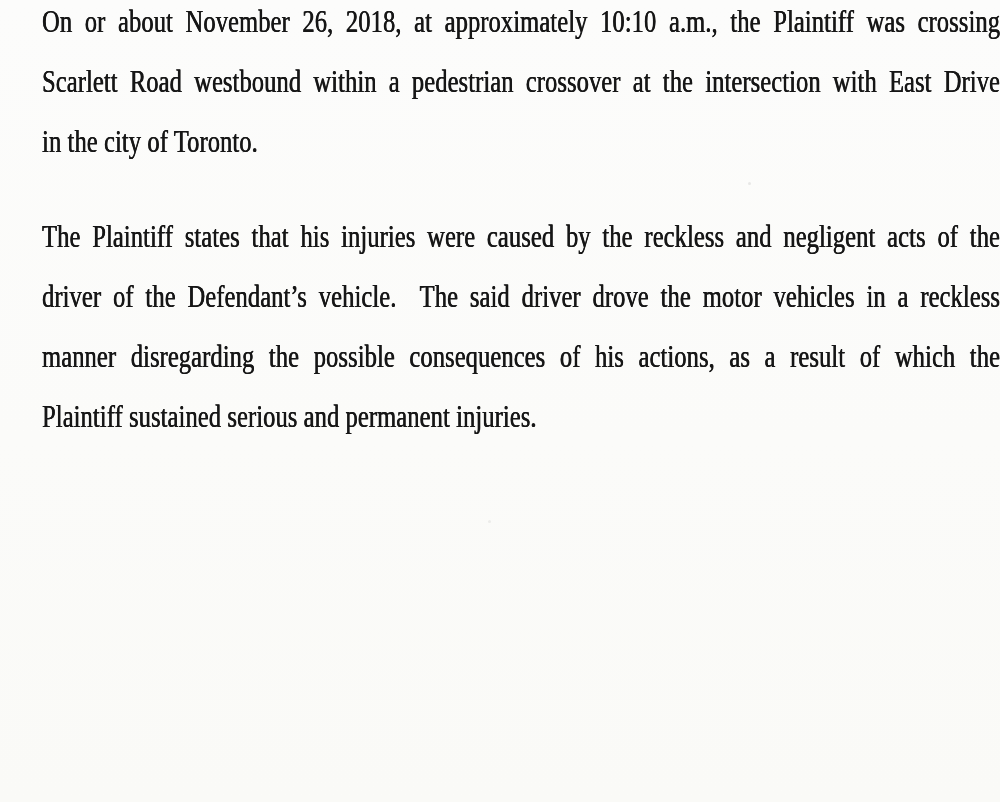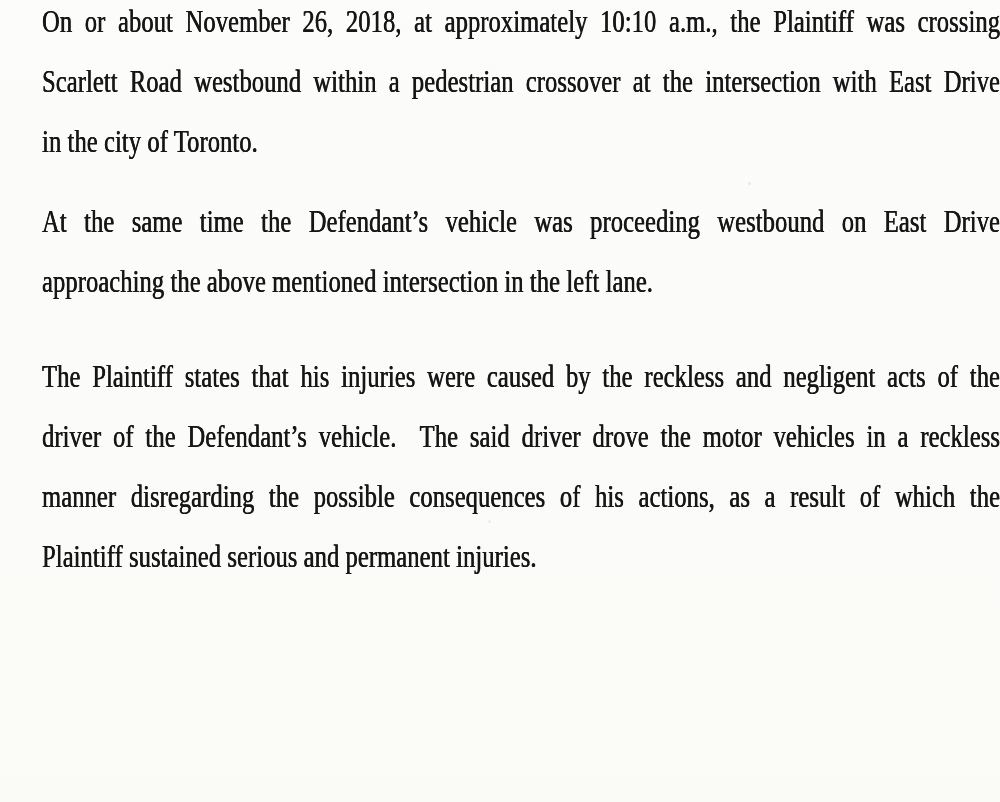--- a/index.html
+++ b/index.html
@@ -72,24 +72,20 @@
   <span class="speckle s4"></span>
 
   <div class="textblock">
 
     <div class="para para-1">
       <div class="line full">On or about November 26, 2018, at approximately 10:10 a.m., the Plaintiff was crossing</div>
       <div class="line full">Scarlett Road westbound within a pedestrian crossover at the intersection with East Drive</div>
       <div class="line last">in the city of Toronto.</div>
     </div>
 
-    <div class="para para-2">
-      <div class="line full">At the same time the Defendant’s vehicle was proceeding westbound on East Drive</div>
-      <div class="line last">approaching the above mentioned intersection in the left lane.</div>
-    </div>
 
 
     <div class="para para-4">
       <div class="line full">The Plaintiff states that his injuries were caused by the reckless and negligent acts of the</div>
       <div class="line full">driver of the Defendant’s vehicle.&nbsp; The said driver drove the motor vehicles in a reckless</div>
       <div class="line full">manner disregarding the possible consequences of his actions, as a result of which the</div>
       <div class="line last">Plaintiff sustained serious and permanent injuries.</div>
     </div>
 
   </div>

